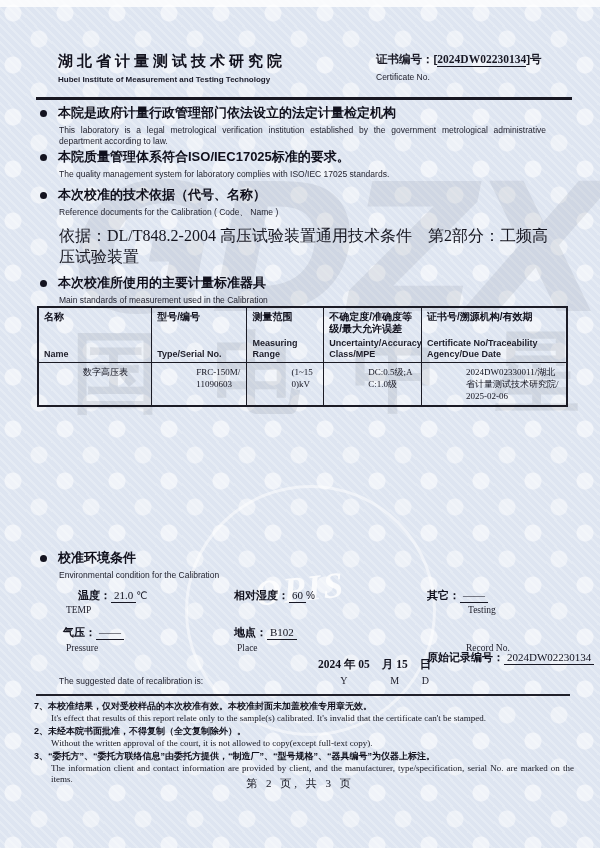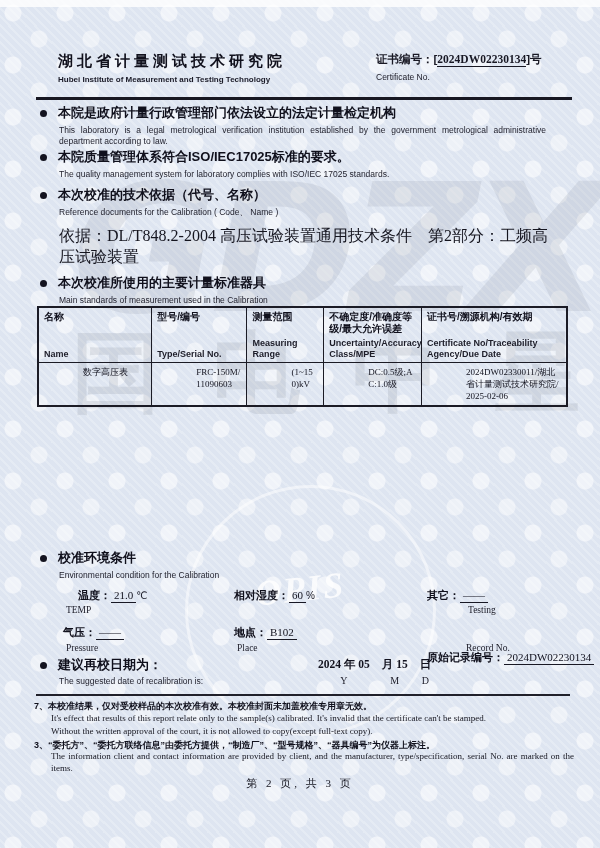--- a/index.html
+++ b/index.html
@@ -204,26 +204,20 @@
   <div class="env-cell env-en" style="left:468px;top:605px;">Testing</div>
 
   <div class="env-cell" style="left:63px;top:622px;"><span class="env-label">气压：</span><span class="env-val">——</span></div>
   <div class="env-cell" style="left:234px;top:622px;"><span class="env-label">地点：</span><span class="env-val">B102</span></div>
   <div class="env-cell" style="left:427px;top:622px;margin-top:25px;"><span class="env-label">原始记录编号：</span><span class="env-val">2024DW02230134</span></div>
 
   <div class="env-cell env-en" style="left:66px;top:643px;">Pressure</div>
   <div class="env-cell env-en" style="left:237px;top:643px;">Place</div>
   <div class="env-cell env-en" style="left:466px;top:643px;">Record No.</div>
 
-  <div class="stmt pos-recal">
-    <div class="stmt-head">
-      <span class="bullet"></span>
-      <span class="stmt-cn">建议再校日期为：</span>
-    </div>
-  </div>
   <div class="recal-en">The suggested date of recalibration is:</div>
   <div class="recal-date">
     <div class="date-group">
         <span class="date-top">2024 年 05</span>
         <span class="date-letter">Y</span>
       </div>
     <div class="date-group">
         <span class="date-top">月 15</span>
         <span class="date-letter">M</span>
       </div>
@@ -234,20 +228,21 @@
   </div>
 
   <div class="rule-bottom"></div>
 
   <div class="footnotes">
     <div class="fn">
       <div class="fn-cn">7、本校准结果，仅对受校样品的本次校准有效。本校准封面未加盖校准专用章无效。</div>
       <div class="fn-en">It's effect that results of this report relate only to the sample(s) calibrated. It's invalid that the certificate can't be stamped.</div>
     </div>
     <div class="fn">
+      <div class="fn-cn">2、未经本院书面批准，不得复制（全文复制除外）。</div>
       <div class="fn-en">Without the written approval of the court, it is not allowed to copy(except full-text copy).</div>
     </div>
     <div class="fn">
       <div class="fn-cn">3、“委托方”、“委托方联络信息”由委托方提供，“制造厂”、“型号规格”、“器具编号”为仪器上标注。</div>
       <div class="fn-en">The information client and contact information are provided by client, and the manufacturer, type/specification, serial No. are marked on the items.</div>
     </div>
   </div>
 
   <div class="page-footer">第 2 页, 共 3 页</div>
 

